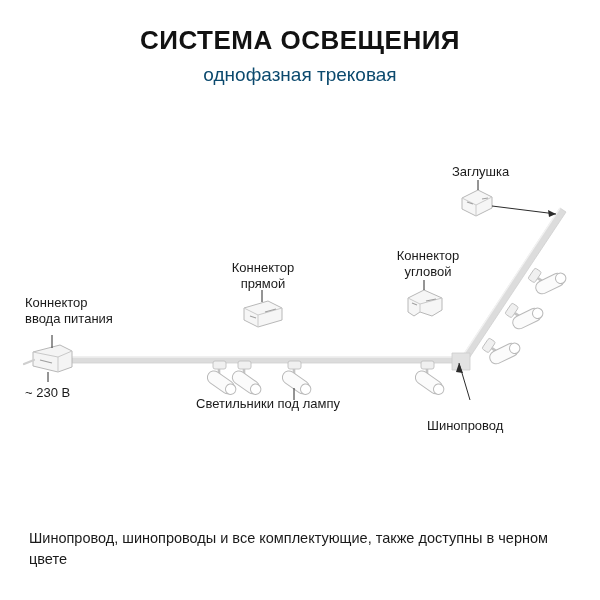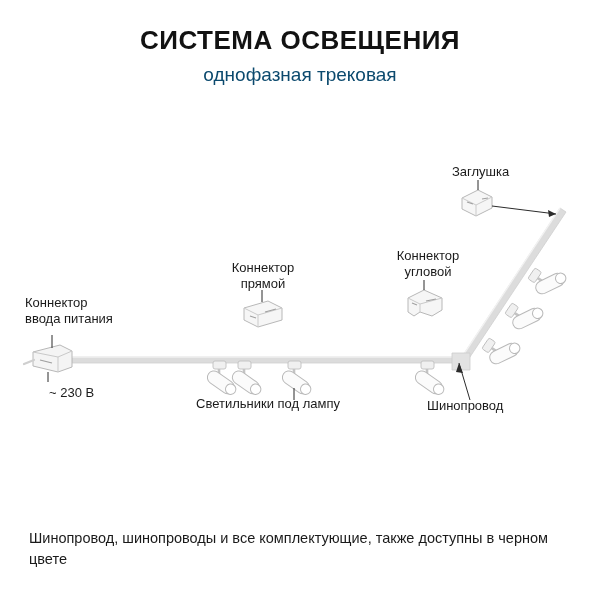--- a/index.html
+++ b/index.html
@@ -60,23 +60,23 @@
     color: #1a1a1a;
     white-space: pre-line;
   }
   .label.center { text-align: center; }
   .label.left { text-align: left; }
 
   .lbl-zaglushka { left: 452px; top: 44px; text-align: left; }
   .lbl-konnektor-pryamoy { left: 218px; top: 140px; width: 90px; text-align: center; }
   .lbl-konnektor-uglovoy { left: 384px; top: 128px; width: 88px; text-align: center; }
   .lbl-konnektor-vvoda { left: 25px; top: 175px; width: 96px; text-align: left; }
-  .lbl-230 { left: 25px; top: 265px; text-align: left; margin-left: 24px; }
+  .lbl-230 { left: 25px; top: 265px; text-align: left; }
   .lbl-svetilniki { left: 196px; top: 276px; text-align: left; }
-  .lbl-shinoprovod { left: 427px; top: 278px; text-align: left; }
+  .lbl-shinoprovod { left: 427px; top: 298px; text-align: left; }
 
   .footer {
     position: absolute;
     left: 29px;
     top: 528px;
     width: 520px;
     font-size: 14.5px;
     line-height: 1.45;
     color: #1a1a1a;
   }

